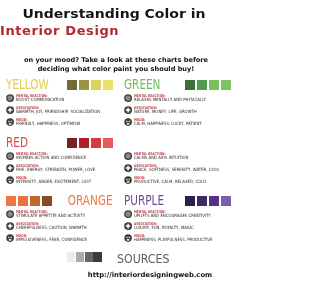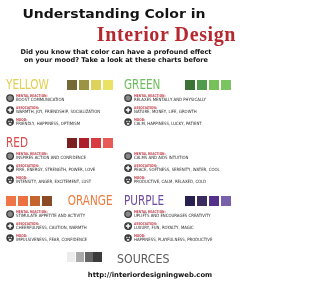--- a/index.html
+++ b/index.html
@@ -1,19 +1,19 @@
 <!DOCTYPE html>
 <html><head>
 <meta charset="utf-8">
 <style>
   html,body{margin:0;padding:0;background:#fff;}
   body{width:236px;height:290px;font-family:"DejaVu Sans",sans-serif;}
   .page{position:relative;width:236px;height:290px;overflow:hidden;background:#fff;}
   .title1{position:absolute;top:9.1px;left:-4.5px;width:236px;line-height:1;text-align:center;font-size:11.9px;font-weight:bold;color:#141414;transform:scaleX(1.18);transform-origin:center top;}
-  .title2{position:absolute;top:24.1px;left:0px;width:236px;text-align:right;line-height:1;font-size:20px;font-weight:bold;color:#b4282e;letter-spacing:0.6px;font-family:Liberation Serif, serif;}
+  .title2{position:absolute;top:24.1px;left:0px;width:236px;text-align:left;line-height:1;font-size:13px;font-weight:bold;color:#b4282e;letter-spacing:0.6px;}
   .sub{position:absolute;top:47.6px;left:-2.0px;width:236px;text-align:center;font-size:6.6px;font-weight:bold;color:#141414;line-height:8.5px;}
   .sec{position:absolute;width:106.5px;height:46px;}
   .sechead{position:absolute;top:0;left:0;width:106.5px;height:13px;}
   .secname{position:absolute;top:-0.3px;font-size:13.7px;white-space:nowrap;font-weight:normal;line-height:1;transform:scaleX(0.765);}
   .sws{position:absolute;top:1.7px;display:flex;}
   .sws i{display:block;width:10.0px;height:10.0px;margin-right:1.95px;}
   .sws i:last-child{margin-right:0;}
   .row{position:absolute;left:0;width:106.5px;height:9px;}
   .ico{position:absolute;left:-0.1px;top:1.2px;width:8.2px;height:8.2px;line-height:0;}
   .lbl{position:absolute;left:10.0px;top:1.3px;font-size:3.8px;font-weight:bold;color:#c0414c;white-space:nowrap;line-height:1;transform:scaleX(0.76);transform-origin:left top;}
@@ -22,21 +22,21 @@
   .srcsw i{display:block;width:8.2px;height:9.5px;margin-right:0.6px;}
   .srctxt{position:absolute;font-size:12.6px;color:#5b5b5b;line-height:1;transform:scaleX(0.875);transform-origin:left top;}
   .url{position:absolute;left:0;width:236px;text-align:center;font-size:6.8px;font-weight:bold;color:#111;line-height:1;}
 </style>
 </head>
 <body>
 
 <div class="page">
   <div class="title1">Understanding Color in</div>
   <div class="title2">Interior Design</div>
-  <div class="sub"><span>Did you know that color can have a profound effect</span><br><span>on your mood? Take a look at these charts before</span><br></div>
+  <div class="sub"><br><span>on your mood? Take a look at these charts before</span><br><span>deciding what color paint you should buy!</span></div>
 <div class="sec" style="left:6.0px;top:78.0px;">
   <div class="sechead">
     <div class="secname" style="left:0px;transform-origin:left top;color:#e0cf4e">YELLOW</div>
     <div class="sws" style="right:0px;">
       <i style="background:#756a36"></i>
       <i style="background:#9b9444"></i>
       <i style="background:#ddd35c"></i>
       <i style="background:#e9e265"></i>
     </div>
   </div>

